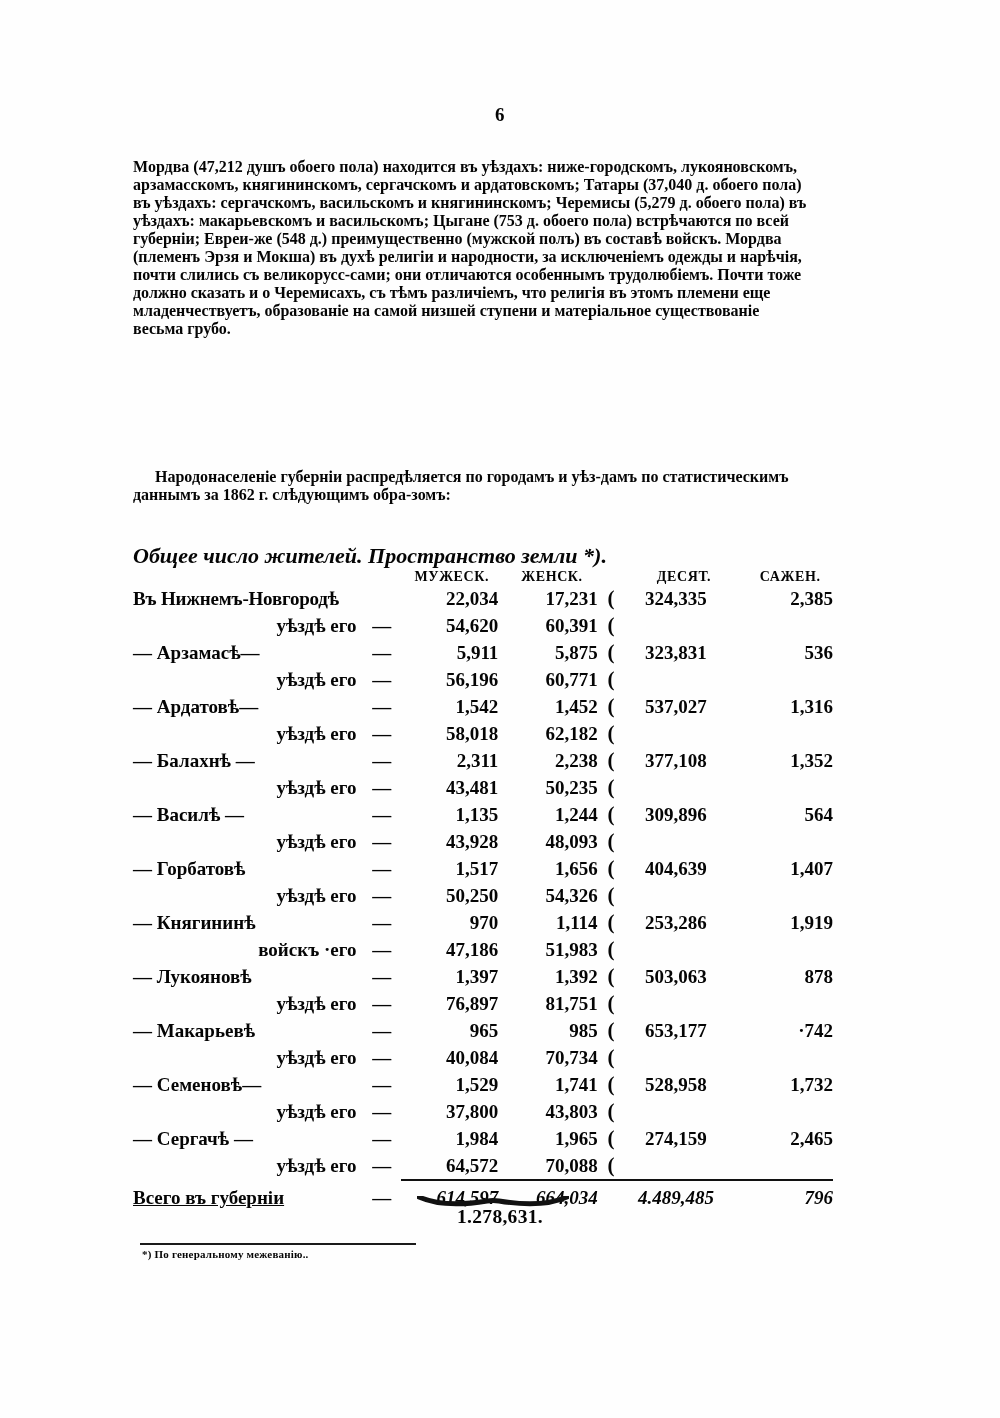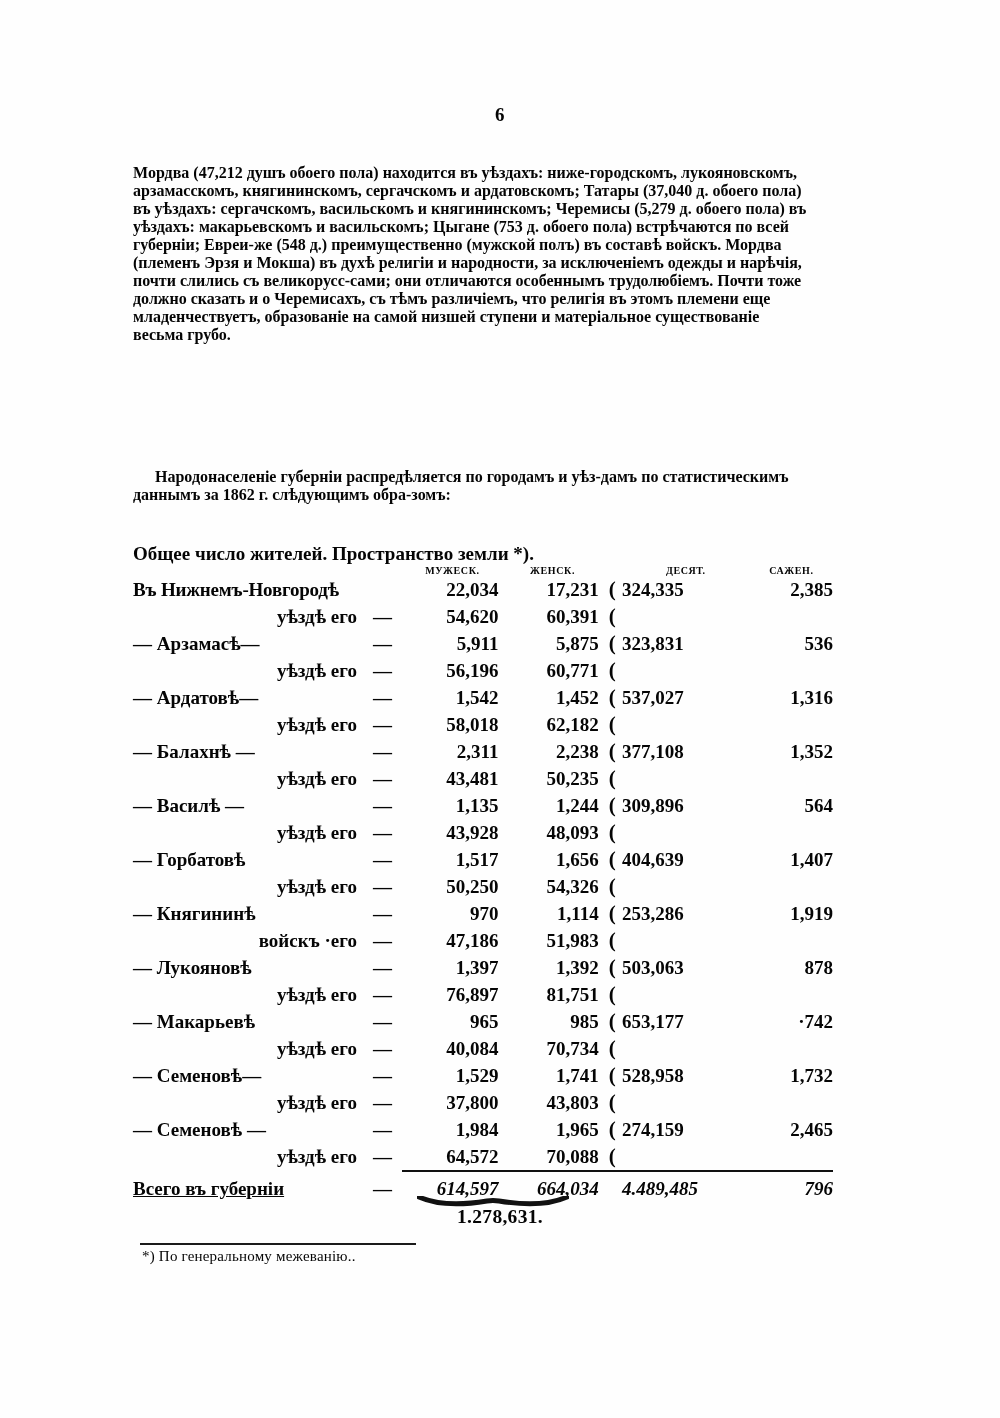--- a/index.html
+++ b/index.html
@@ -29,21 +29,21 @@
   .folio {
     position: absolute;
     top: 104px;
     left: 0;
     width: 1000px;
     text-align: center;
     font-weight: bold;
     font-size: 19px;
     letter-spacing: 0.5px;
   }
-  #para1 { position: absolute; top: 148px; left: 133px; width: 680px; }
+  #para1 { position: absolute; top: 142px; left: 133px; width: 680px; }
   #para2 { position: absolute; top: 452px; left: 133px; width: 680px; }
   #para1 p, #para2 p { font-weight: bold; }
   .indent { text-indent: 22px; }
 
   
   .tablewrap {
     position: absolute;
     top: 543px;
     left: 133px;
     width: 700px;
@@ -57,38 +57,39 @@
   }
   table.census td, table.census th {
     padding: 0;
     font-weight: bold;
     vertical-align: baseline;
     white-space: nowrap;
   }
 
   .hdr-span {
     text-align: left;
-    font-size: 19px;
+    font-size: 22px;
     font-weight: bold;
     padding-bottom: 4px;
     padding-left: 94px;
+    font-style: italic;
   }
   .hdr-sub td {
-    font-size: 10px;
+    font-size: 14px;
     letter-spacing: 0.6px;
     padding-bottom: 5px;
   }
 
   
   .c-label  { width: 228px; text-align: left; }
   .c-dash   { width: 44px;  text-align: center; }
   .c-male   { width: 104px; text-align: right; padding-right: 4px !important; }
   .c-female { width: 104px; text-align: right; padding-right: 4px !important; }
   .c-brace  { width: 22px;  text-align: center; }
-  .c-des    { width: 120px; text-align: left; padding-right: 16px !important; }
+  .c-des    { width: 120px; text-align: center; padding-right: 16px !important; }
   .c-saz    { width: 92px;  text-align: right; }
 
   .hdr-sub .c-male, .hdr-sub .c-female { text-align: center; padding-right: 0 !important; }
   .hdr-sub .c-des  { text-align: center; padding-right: 0 !important; }
   .hdr-sub .c-saz  { text-align: center; }
 
   tr.datarow td { height: 26px; line-height: 26px; }
 
   td.c-label { padding-right: 6px !important; }
   .lbl-city  { text-align: left; font-weight: bold; }
@@ -141,22 +142,22 @@
     left: 140px;
     top: 1243px;
     width: 276px;
     height: 0;
     border-top: 2px solid #1a1a1a;
   }
   .footnote {
     position: absolute;
     left: 142px;
     top: 1248px;
-    font-size: 15px;
-    font-weight: normal;
+    font-size: 11px;
+    font-weight: bold;
     letter-spacing: 0.2px;
   }
 </style>
 </head>
 <body>
 
 <div class="page">
 
   <div class="folio">6</div>
 
@@ -339,21 +340,21 @@
             <td class="c-saz mid-v" rowspan="2">1,732</td>
           </tr>
           <tr class="datarow">
             <td class="c-label lbl-uezd">уѣздѣ его</td>
             <td class="c-dash">—</td>
             <td class="c-male">37,800</td>
             <td class="c-female">43,803</td>
             <td class="c-brace paren">(</td>
           </tr>
           <tr class="datarow">
-            <td class="c-label lbl-city">— Семеновѣ —</td>
+            <td class="c-label lbl-city">— Сергачѣ —</td>
             <td class="c-dash">—</td>
             <td class="c-male">1,984</td>
             <td class="c-female">1,965</td>
             <td class="c-brace paren">(</td>
             <td class="c-des mid-v" rowspan="2">274,159</td>
             <td class="c-saz mid-v" rowspan="2">2,465</td>
           </tr>
           <tr class="datarow">
             <td class="c-label lbl-uezd">уѣздѣ его</td>
             <td class="c-dash">—</td>

